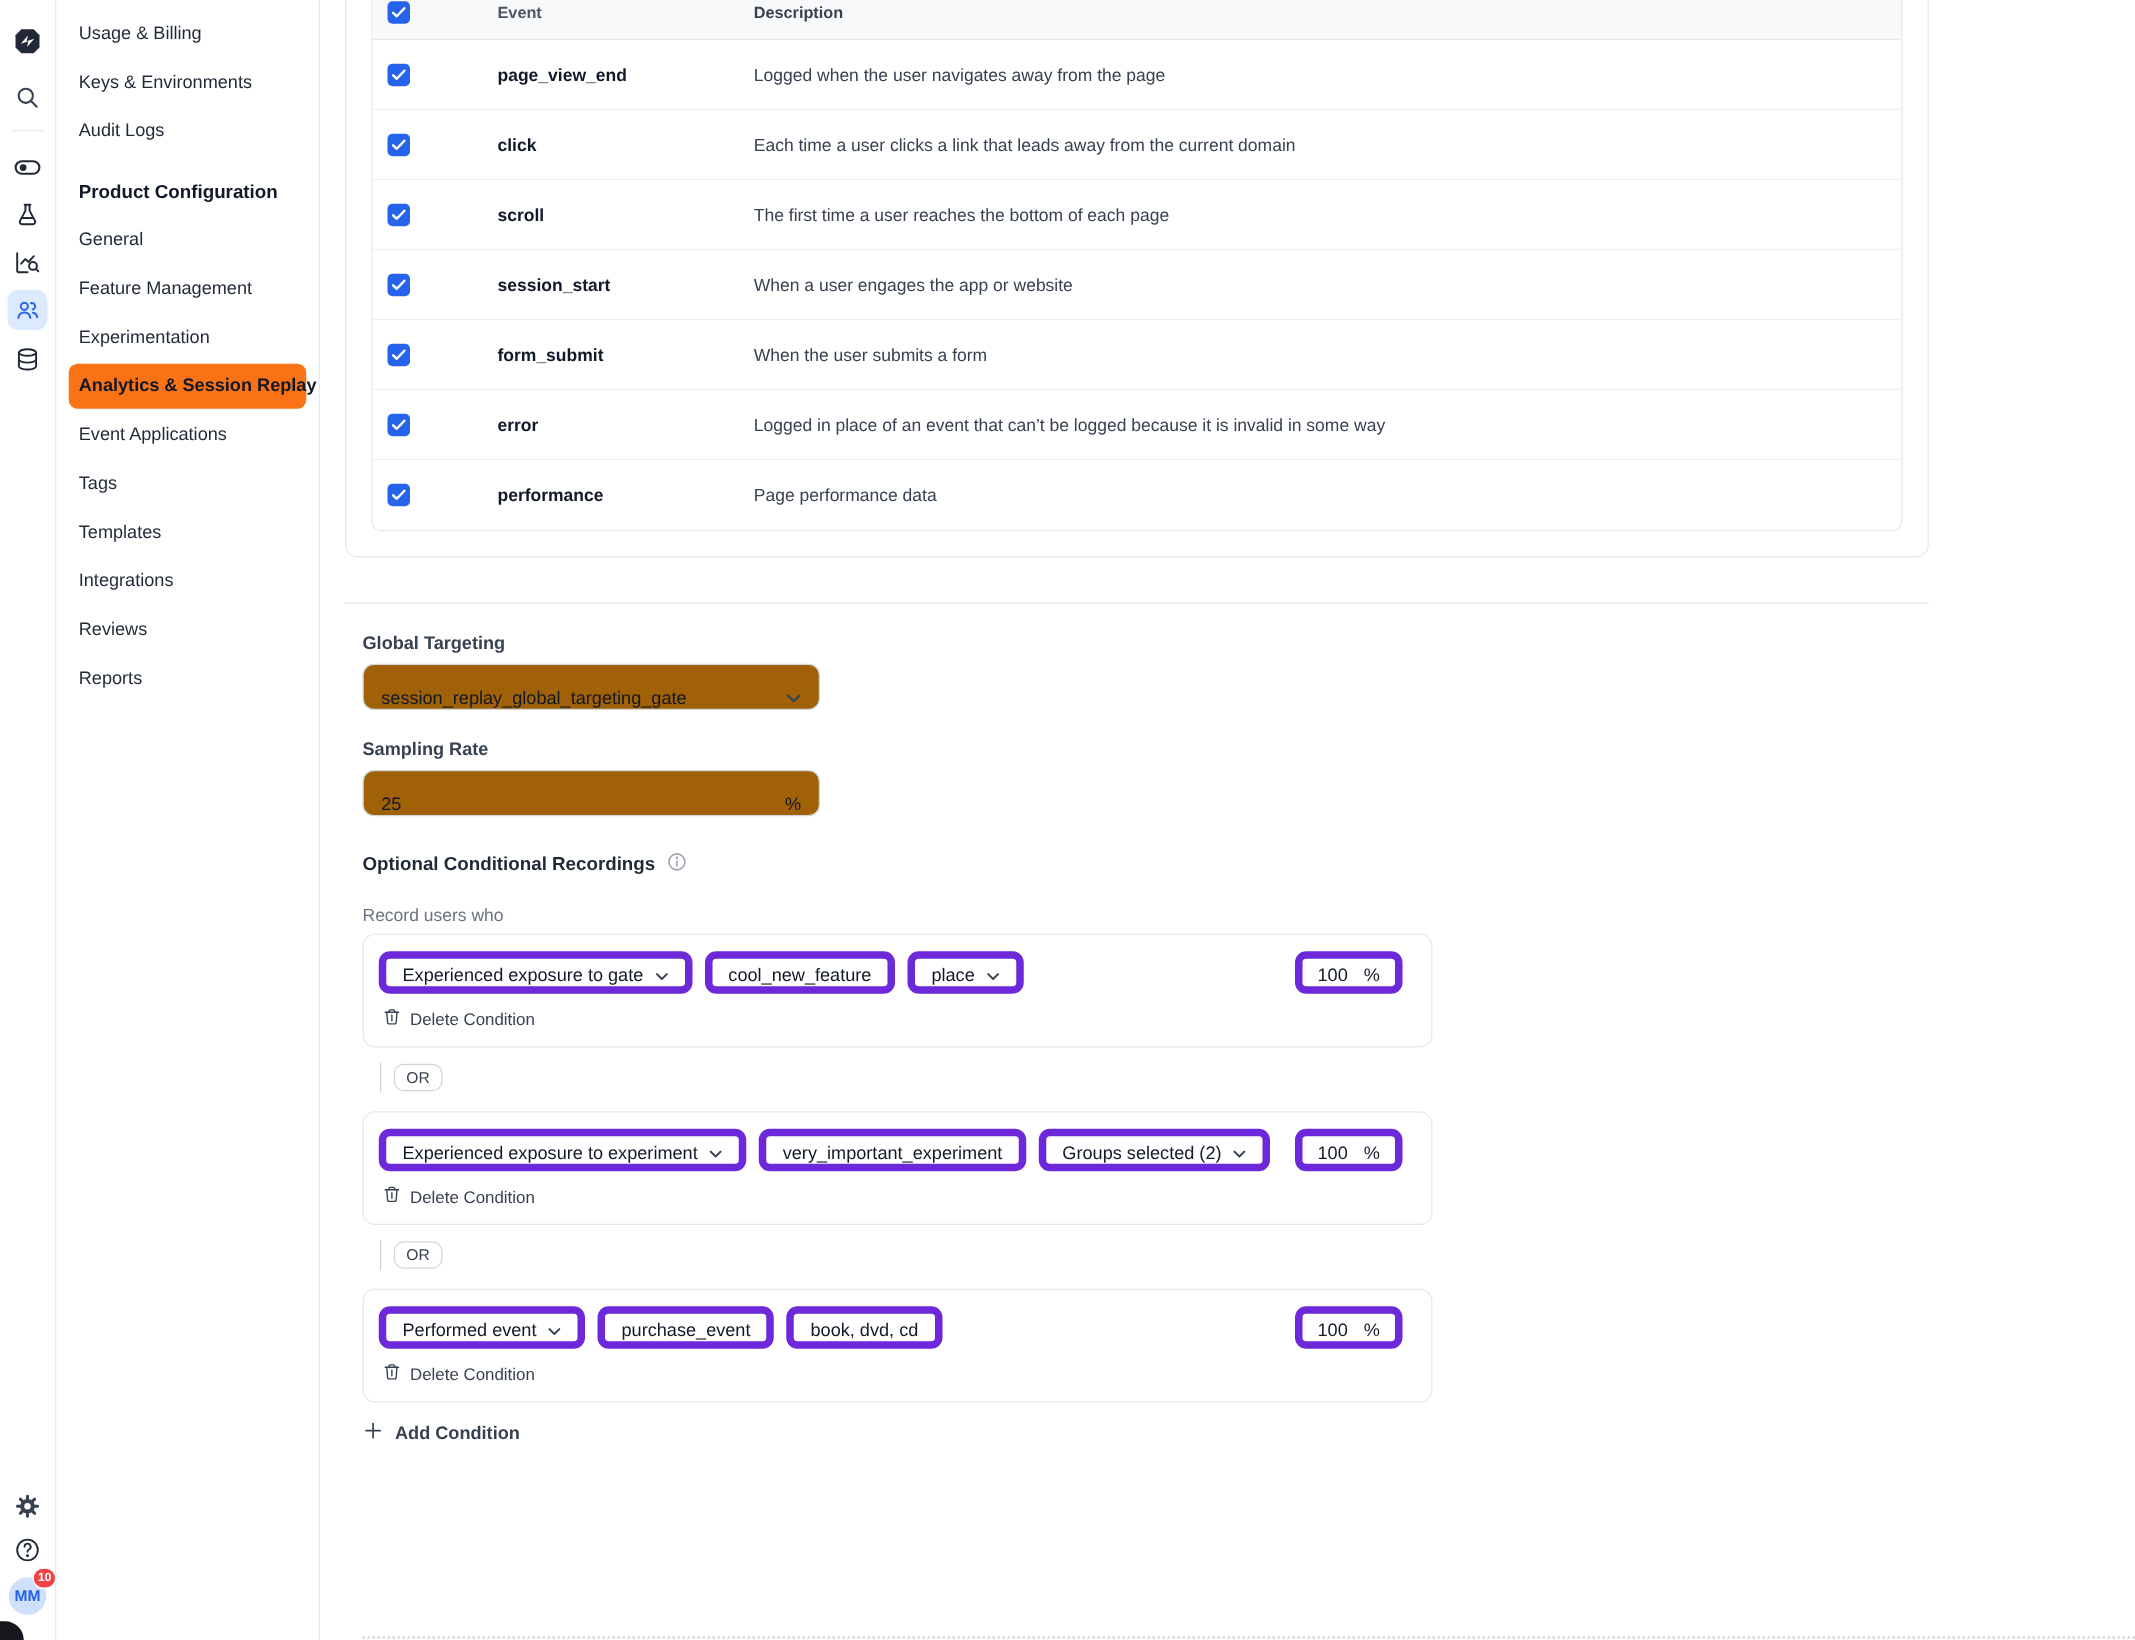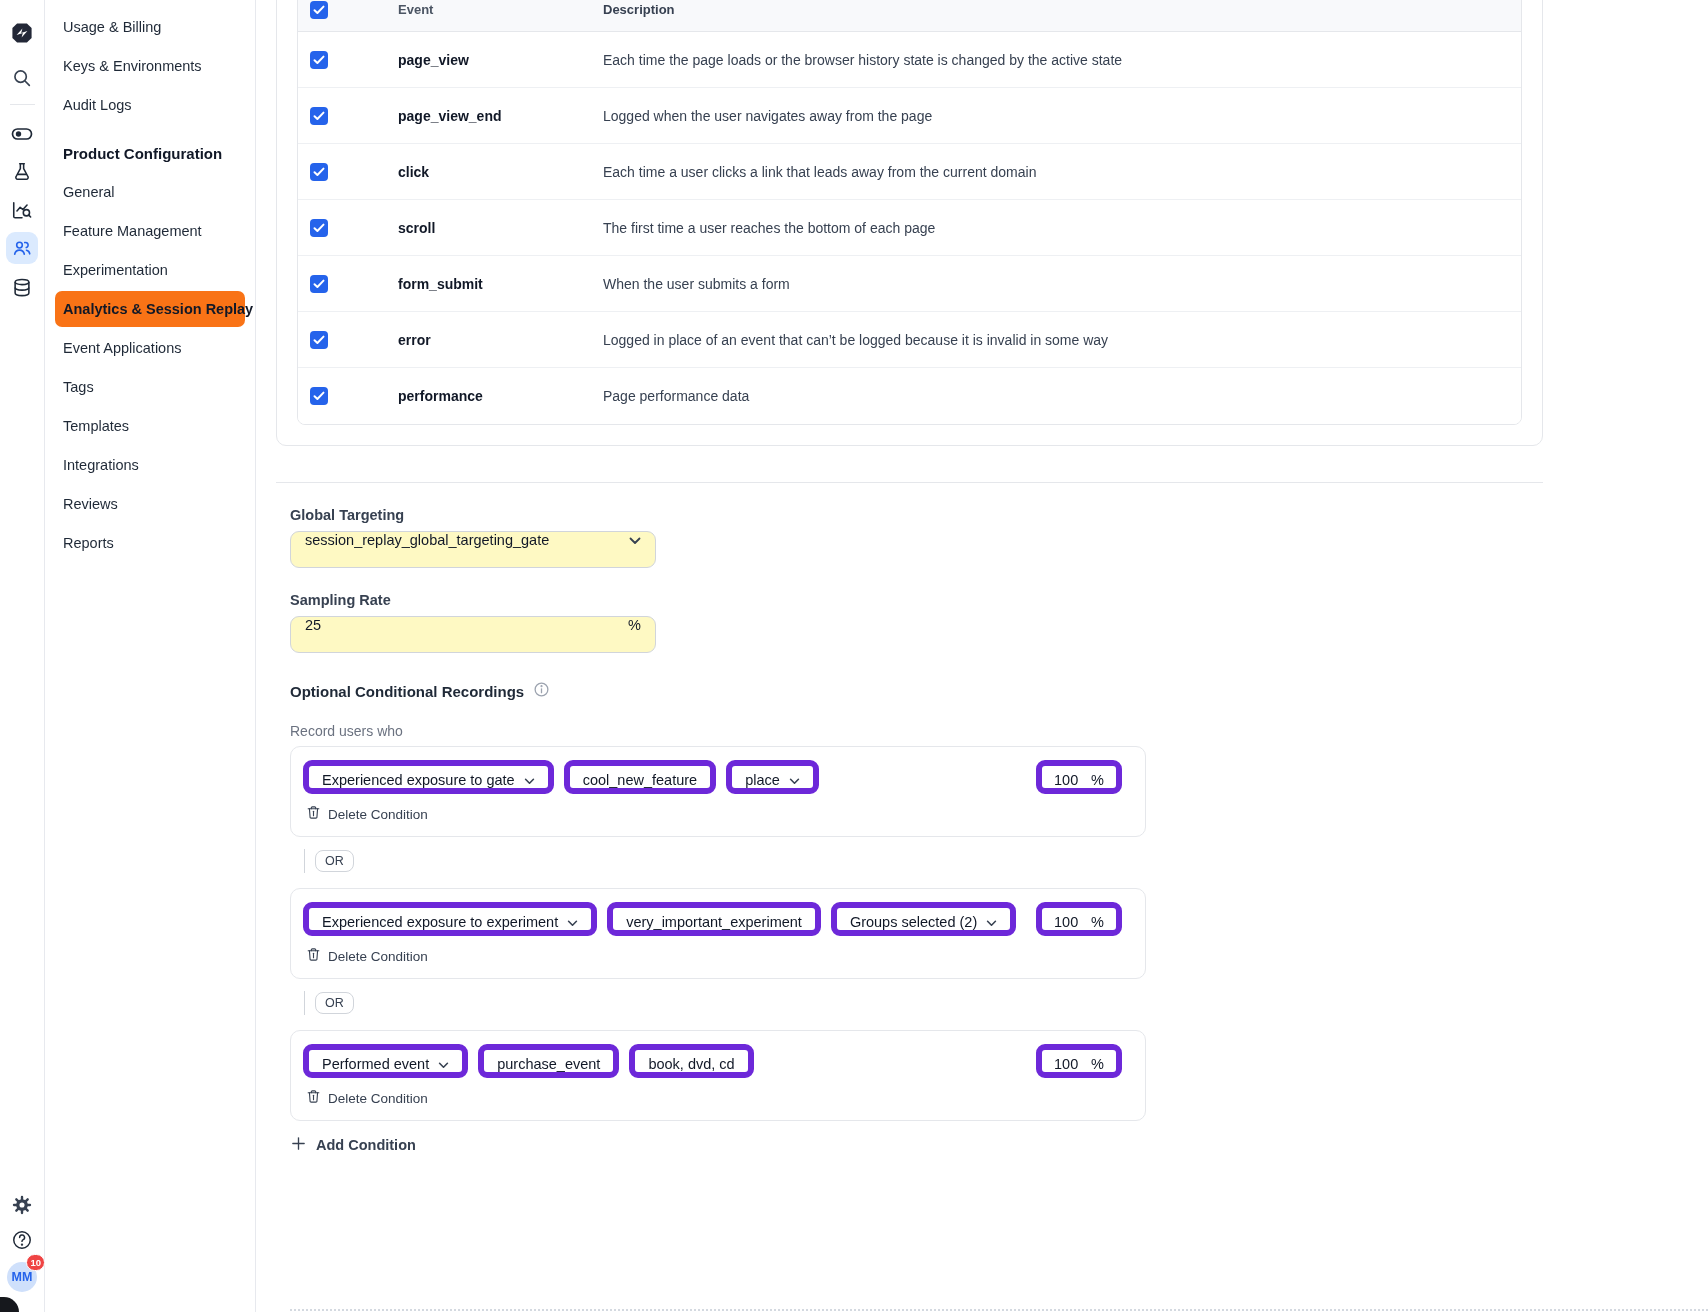--- a/index.html
+++ b/index.html
@@ -46,21 +46,21 @@
 
   
   .sr-row { display:flex; align-items:center; justify-content:space-between; margin-top:30px; width:1253px; }
   .sr-left { display:flex; align-items:baseline; gap:14px; }
   .sr-title { font-size:20px; font-weight:700; color:#111827; }
   .sr-recorded { font-size:14px; color:#374151; }
   .doc-link { display:flex; align-items:center; gap:7px; color:#2563eb; font-size:14px; font-weight:600; cursor:pointer; }
 
   .f-label { margin-top:24px; font-size:14.5px; font-weight:700; color:#374151; }
   .select, .input-wrap { margin-top:8px; width:366px; height:37px; border:1px solid #d1d5db; border-radius:9px;
-    display:flex; align-items:flex-start; padding:0 14px; font-size:14.5px; background:#fef9c3; }
+    display:flex; align-items:flex-end; padding:0 14px; font-size:14.5px; background:#a16207; }
   .select { justify-content:space-between; cursor:pointer; font-weight:500; color:#111827; }
   .input-wrap input { flex:1; border:none; outline:none; font:inherit; font-size:14.5px; color:#111827; background:transparent; }
   .suffix { font-size:14.5px; color:#111827; }
 
   .ocr-title-row { margin-top:28px; display:flex; align-items:center; gap:9px; font-size:15px; font-weight:700; color:#1f2937; }
   .record-label { margin-top:22px; margin-bottom:7px; font-size:14px; color:#6b7280; }
 
   .cond-card { width:856px; border:1px solid #e5e7eb; border-radius:10px; padding:13px 12px; background:#fff; }
   .cond-controls { display:flex; align-items:center; gap:10px; }
   .ctl { height:34px; border:6px solid #6d28d9; border-radius:9px; display:flex; align-items:flex-end;
@@ -192,31 +192,20 @@
         </div>
 
         <div class="trow">
           <span class="cell-check">
               <span class="checkbox">
                 <svg width="12" height="10" viewBox="0 0 12 10" fill="none" stroke="#fff" stroke-width="2" stroke-linecap="round" stroke-linejoin="round">
                   <polyline points="1.5,5.3 4.4,8 10.5,1.6"></polyline>
                 </svg>
               </span>
             </span>
-          <span class="cell-event">page_view</span>
-          <span class="cell-desc">Each time the page loads or the browser history state is changed by the active state</span>
-        </div>
-        <div class="trow">
-          <span class="cell-check">
-              <span class="checkbox">
-                <svg width="12" height="10" viewBox="0 0 12 10" fill="none" stroke="#fff" stroke-width="2" stroke-linecap="round" stroke-linejoin="round">
-                  <polyline points="1.5,5.3 4.4,8 10.5,1.6"></polyline>
-                </svg>
-              </span>
-            </span>
           <span class="cell-event">page_view_end</span>
           <span class="cell-desc">Logged when the user navigates away from the page</span>
         </div>
         <div class="trow">
           <span class="cell-check">
               <span class="checkbox">
                 <svg width="12" height="10" viewBox="0 0 12 10" fill="none" stroke="#fff" stroke-width="2" stroke-linecap="round" stroke-linejoin="round">
                   <polyline points="1.5,5.3 4.4,8 10.5,1.6"></polyline>
                 </svg>
               </span>
@@ -227,20 +216,31 @@
         <div class="trow">
           <span class="cell-check">
               <span class="checkbox">
                 <svg width="12" height="10" viewBox="0 0 12 10" fill="none" stroke="#fff" stroke-width="2" stroke-linecap="round" stroke-linejoin="round">
                   <polyline points="1.5,5.3 4.4,8 10.5,1.6"></polyline>
                 </svg>
               </span>
             </span>
           <span class="cell-event">scroll</span>
           <span class="cell-desc">The first time a user reaches the bottom of each page</span>
+        </div>
+        <div class="trow">
+          <span class="cell-check">
+              <span class="checkbox">
+                <svg width="12" height="10" viewBox="0 0 12 10" fill="none" stroke="#fff" stroke-width="2" stroke-linecap="round" stroke-linejoin="round">
+                  <polyline points="1.5,5.3 4.4,8 10.5,1.6"></polyline>
+                </svg>
+              </span>
+            </span>
+          <span class="cell-event">session_start</span>
+          <span class="cell-desc">When a user engages the app or website</span>
         </div>
         <div class="trow">
           <span class="cell-check">
               <span class="checkbox">
                 <svg width="12" height="10" viewBox="0 0 12 10" fill="none" stroke="#fff" stroke-width="2" stroke-linecap="round" stroke-linejoin="round">
                   <polyline points="1.5,5.3 4.4,8 10.5,1.6"></polyline>
                 </svg>
               </span>
             </span>
           <span class="cell-event">form_submit</span>

